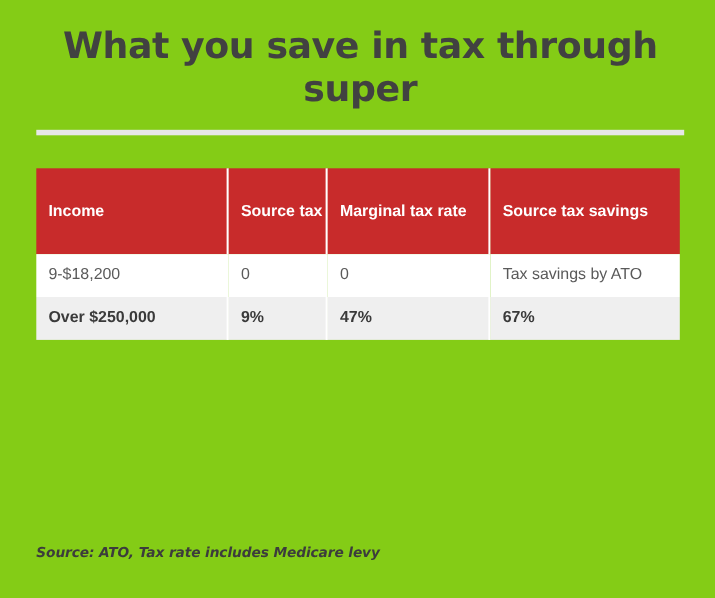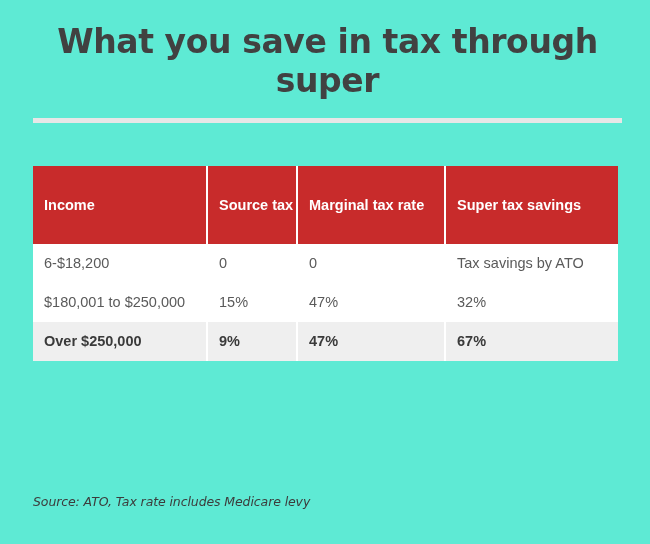--- a/index.html
+++ b/index.html
@@ -11,21 +11,21 @@
     width: 650px;
     height: 544px;
     position: relative;
     font-family: "Liberation Sans", sans-serif;
     overflow: hidden;
   }
 
   .page {
     position: absolute;
     inset: 0;
-    background: #5eead4;
+    background: #84cc16;
   }
 
   
   .title-wrap {
     position: absolute;
     left: 33px;
     top: 22px;
     width: 589px;
     text-align: center;
   }
@@ -46,21 +46,21 @@
     top: 118px;
     width: 589px;
     height: 5px;
     background: #e7e7e7;
   }
 
   
   .table {
     position: absolute;
     left: 33px;
-    top: 166px;
+    top: 153px;
     width: 585px;
     border-collapse: separate;
     border-spacing: 0;
     table-layout: fixed;
   }
 
   .table col.c0 { width: 175px; }
   .table col.c1 { width: 90px;  }
   .table col.c2 { width: 148px; }
   .table col.c3 { width: 172px; }
@@ -107,21 +107,21 @@
   .cell-top { vertical-align: top; }
 
   
   .source {
     position: absolute;
     left: 33px;
     top: 494px;
     font-family: "DejaVu Sans", sans-serif;
     font-size: 12.5px;
     line-height: 16px;
-    font-weight: normal;
+    font-weight: bold;
     font-style: italic;
     color: #3c3c3c;
     letter-spacing: -0.1px;
   }
 </style>
 </head>
 <body>
 
 <div class="page">
 
@@ -136,41 +136,35 @@
       <col class="c0">
         <col class="c1">
         <col class="c2">
         <col class="c3">
     </colgroup>
     <thead>
       <tr class="thead-row">
         <th>Income</th>
         <th>Source tax</th>
         <th class="hdr-marg">Marginal tax rate</th>
-        <th>Super tax savings</th>
+        <th>Source tax savings</th>
       </tr>
     </thead>
     <tbody>
 
       <tr class="row-white">
-        <td class="cell-top">6-$18,200</td>
+        <td class="cell-top">9-$18,200</td>
         <td class="cell-top">0</td>
         <td class="cell-top">0</td>
         <td class="cell-top">Tax savings by ATO</td>
       </tr>
 
 
 
 
-      <tr class="row-white">
-        <td>$180,001 to $250,000</td>
-        <td>15%</td>
-        <td>47%</td>
-        <td>32%</td>
-      </tr>
 
       <tr class="row-gray">
         <td>Over $250,000</td>
         <td>9%</td>
         <td>47%</td>
         <td>67%</td>
       </tr>
 
     </tbody>
   </table>

